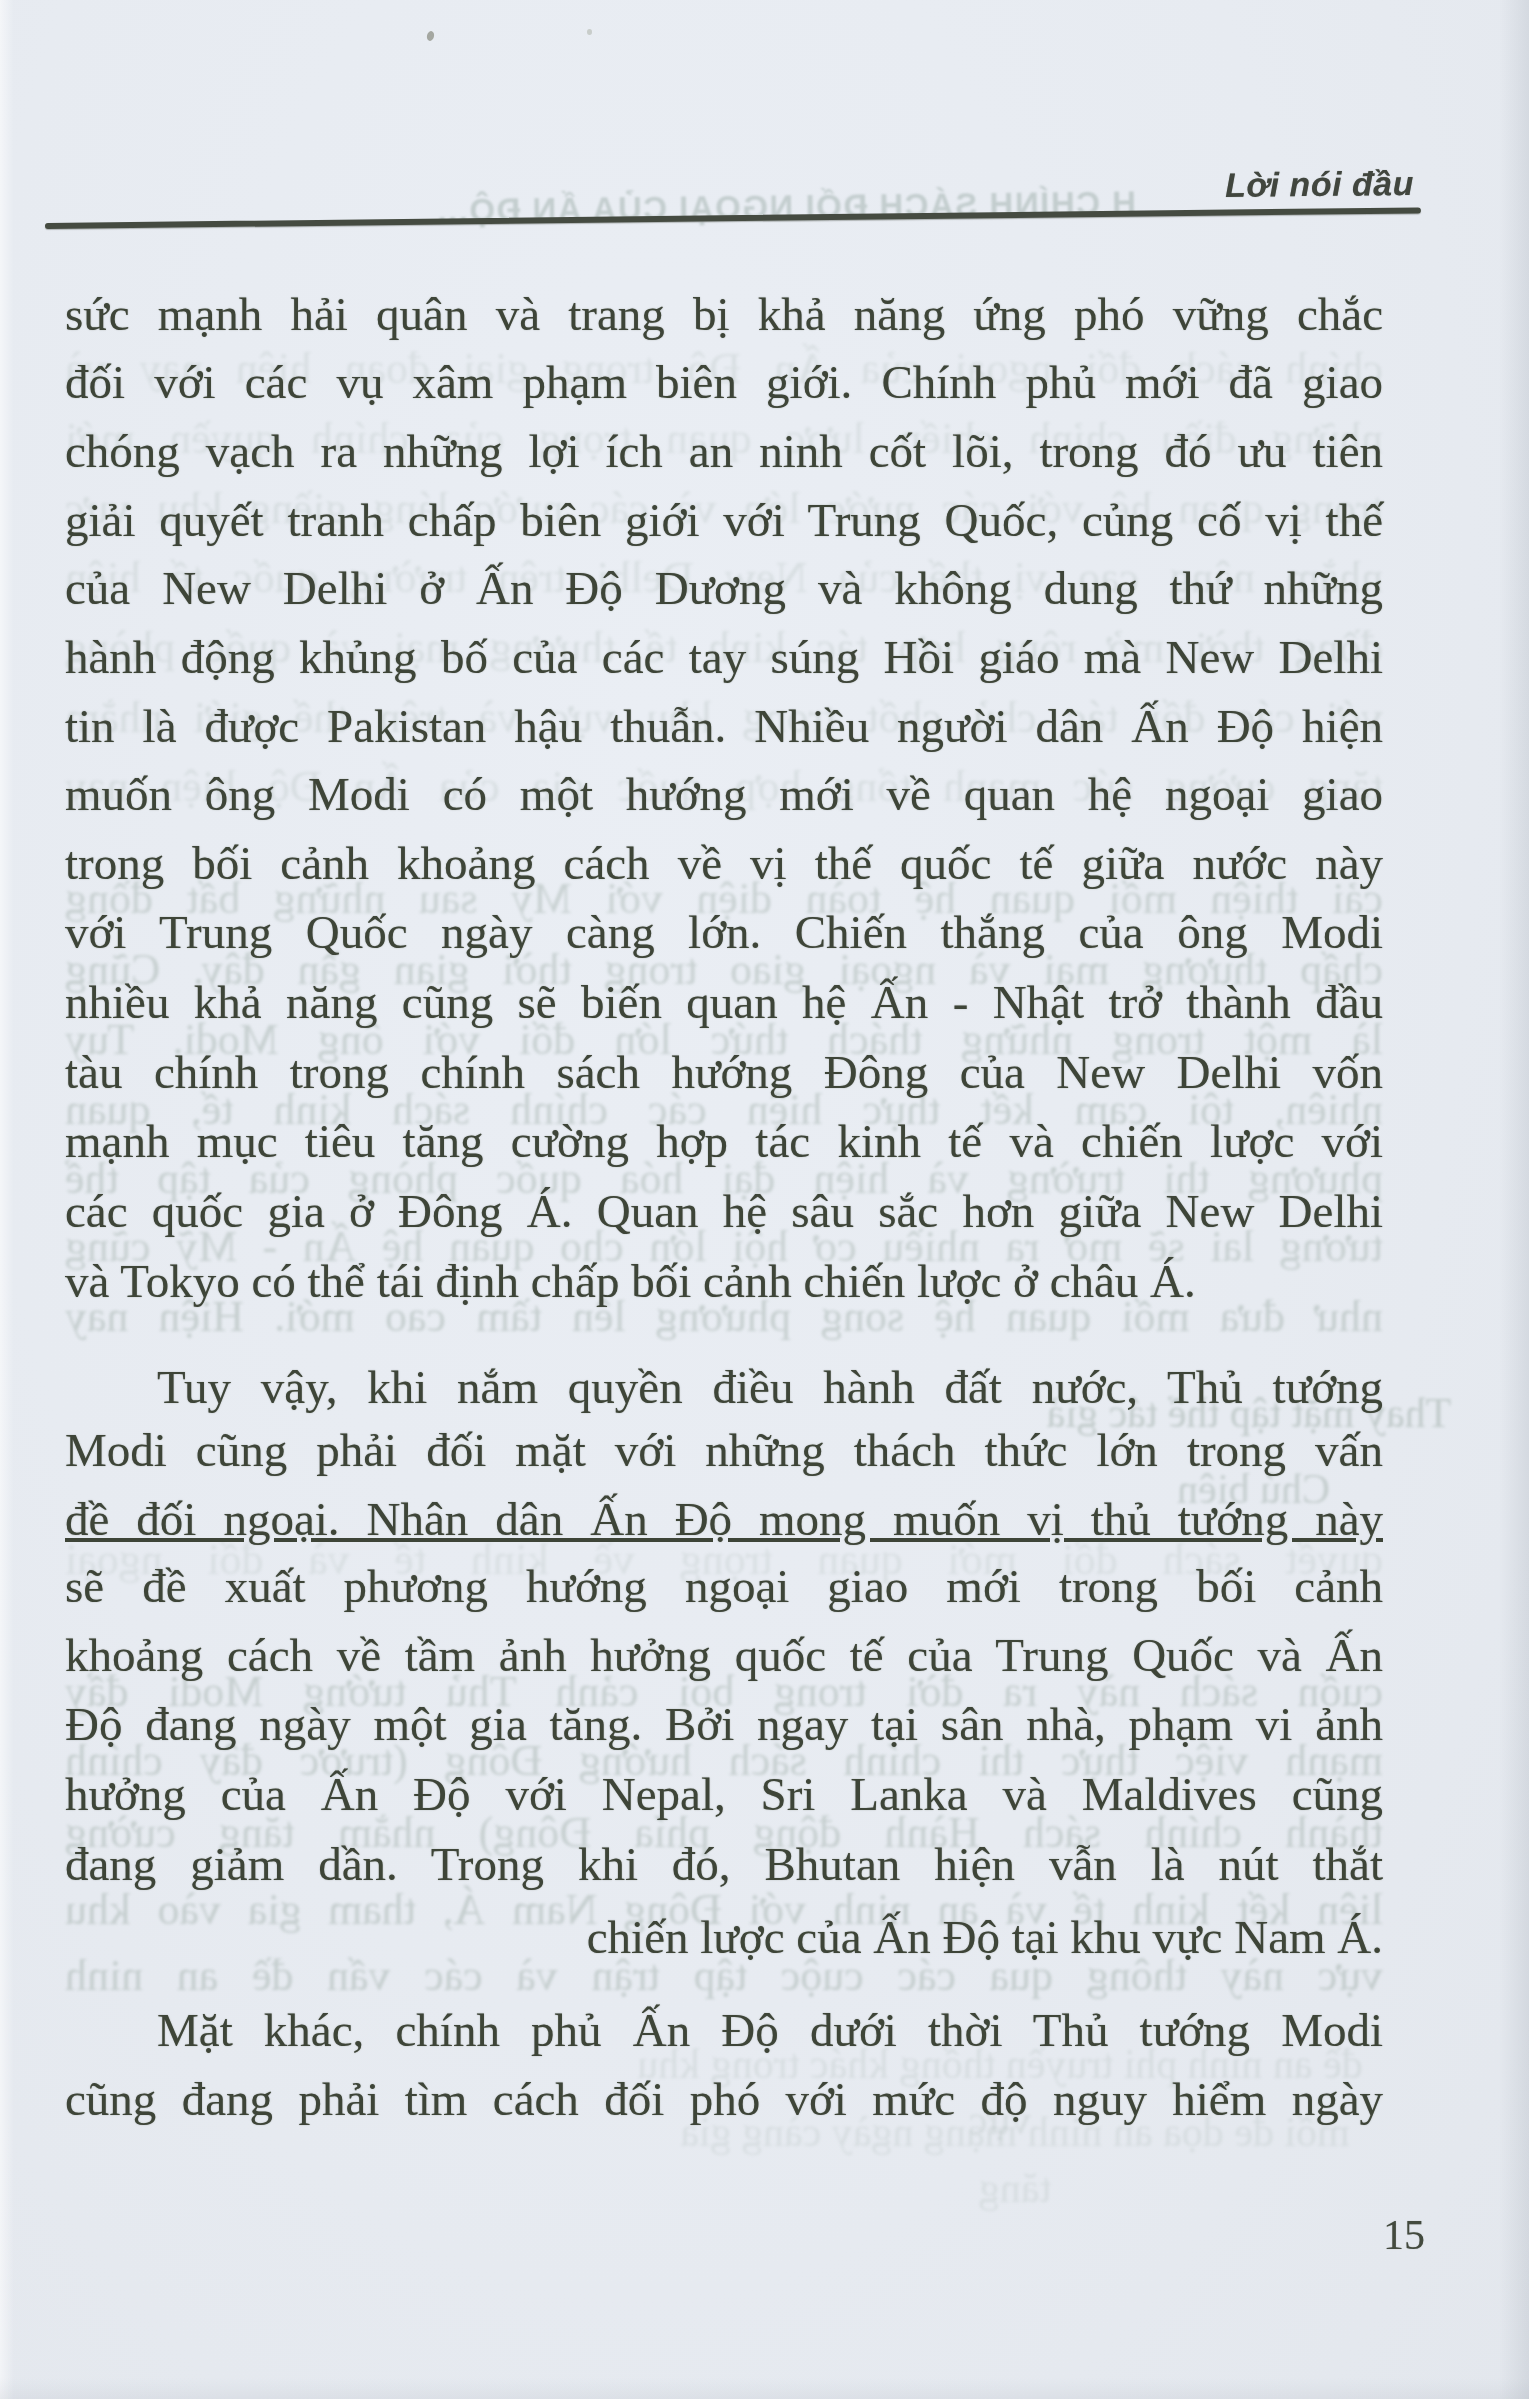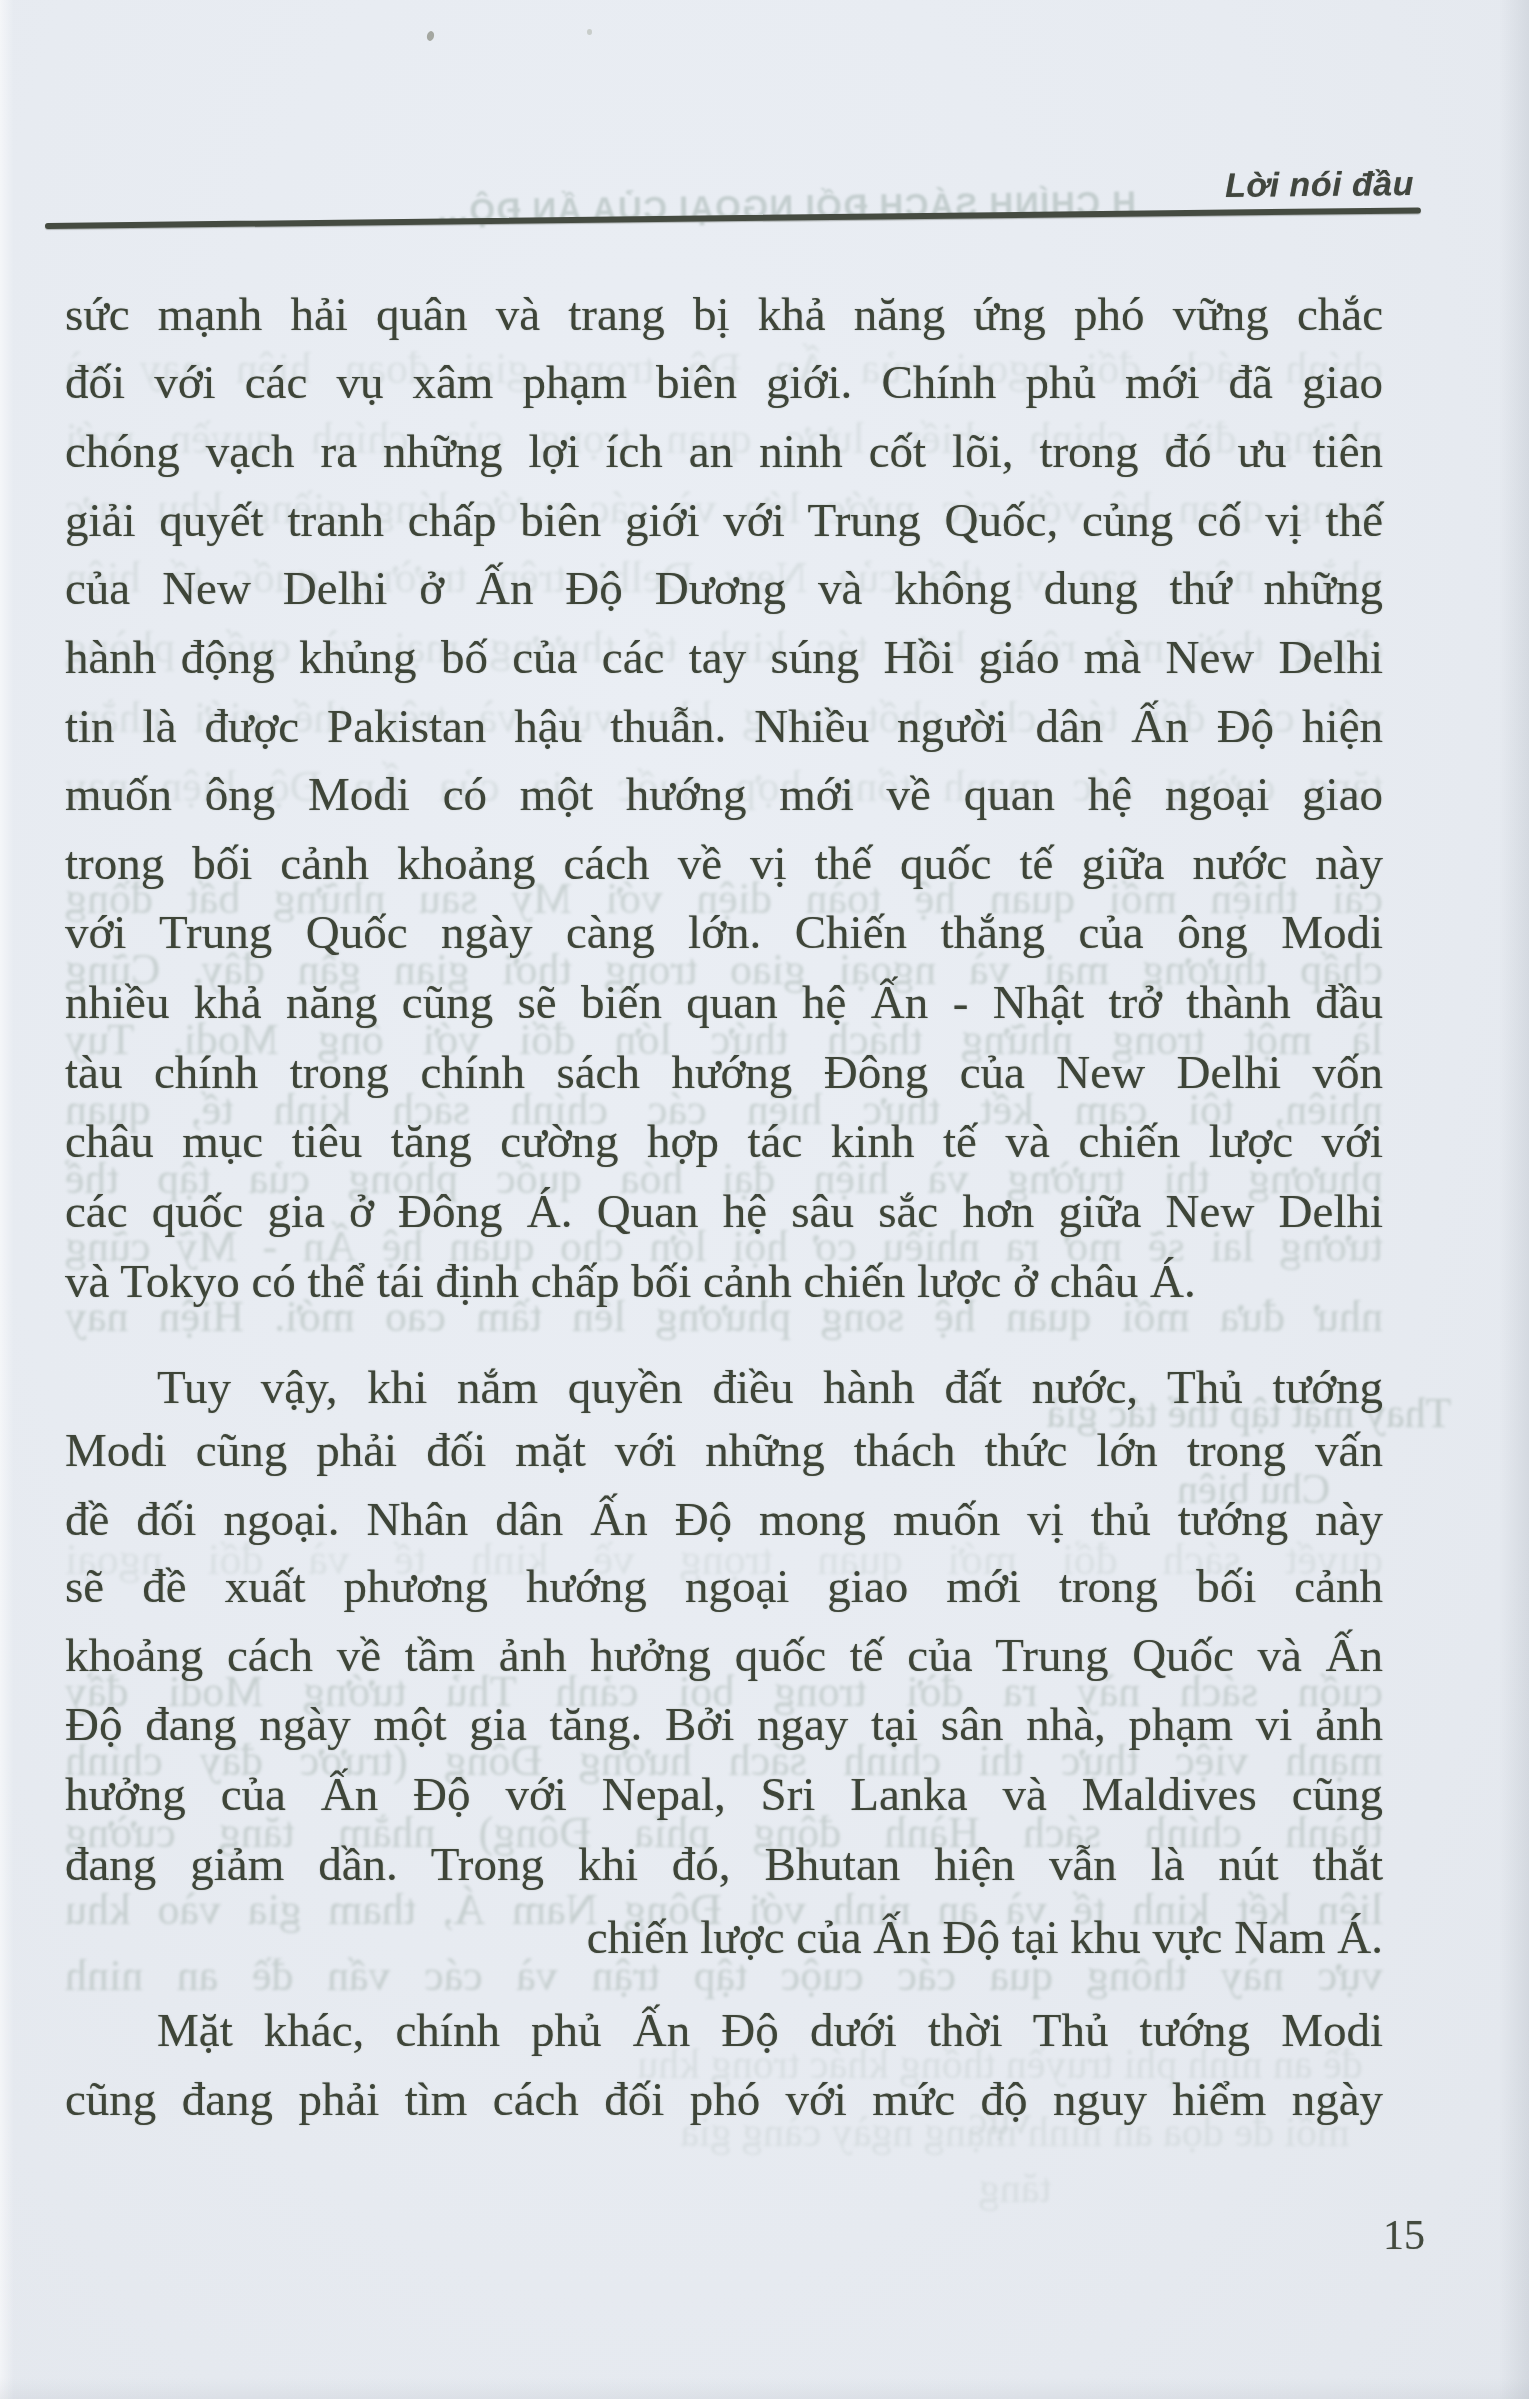--- a/index.html
+++ b/index.html
@@ -121,26 +121,26 @@
       <div class="line j" style="top: 421px;">chóng vạch ra những lợi ích an ninh cốt lõi, trong đó ưu tiên</div>
       <div class="line j" style="top: 490px;">giải quyết tranh chấp biên giới với Trung Quốc, củng cố vị thế</div>
       <div class="line j" style="top: 558px;">của New Delhi ở Ấn Độ Dương và không dung thứ những</div>
       <div class="line j" style="top: 627px;">hành động khủng bố của các tay súng Hồi giáo mà New Delhi</div>
       <div class="line j" style="top: 696px;">tin là được Pakistan hậu thuẫn. Nhiều người dân Ấn Độ hiện</div>
       <div class="line j" style="top: 764px;">muốn ông Modi có một hướng mới về quan hệ ngoại giao</div>
       <div class="line j" style="top: 833px;">trong bối cảnh khoảng cách về vị thế quốc tế giữa nước này</div>
       <div class="line j" style="top: 902px;">với Trung Quốc ngày càng lớn. Chiến thắng của ông Modi</div>
       <div class="line j" style="top: 972px;">nhiều khả năng cũng sẽ biến quan hệ Ấn - Nhật trở thành đầu</div>
       <div class="line j" style="top: 1042px;">tàu chính trong chính sách hướng Đông của New Delhi vốn</div>
-      <div class="line j" style="top: 1111px;">châu mục tiêu tăng cường hợp tác kinh tế và chiến lược với</div>
+      <div class="line j" style="top: 1111px;">mạnh mục tiêu tăng cường hợp tác kinh tế và chiến lược với</div>
       <div class="line j" style="top: 1181px;">các quốc gia ở Đông Á. Quan hệ sâu sắc hơn giữa New Delhi</div>
       <div class="line" style="top: 1251px;">và Tokyo có thể tái định chấp bối cảnh chiến lược ở châu Á.</div>
       <div class="line j ind" style="top: 1350px; margin-top: 7px;">Tuy vậy, khi nắm quyền điều hành đất nước, Thủ tướng</div>
       <div class="line j" style="top: 1420px;">Modi cũng phải đối mặt với những thách thức lớn trong vấn</div>
-      <div class="line j" style="top: 1489px;">đề đối ngoại. Nhân dân Ấn Độ mong muốn vị thủ tướng này</div>
+      <div class="line j" style="top: 1489px; text-decoration: underline;">đề đối ngoại. Nhân dân Ấn Độ mong muốn vị thủ tướng này</div>
       <div class="line j" style="top: 1556px;">sẽ đề xuất phương hướng ngoại giao mới trong bối cảnh</div>
       <div class="line j" style="top: 1625px;">khoảng cách về tầm ảnh hưởng quốc tế của Trung Quốc và Ấn</div>
       <div class="line j" style="top: 1694px;">Độ đang ngày một gia tăng. Bởi ngay tại sân nhà, phạm vi ảnh</div>
       <div class="line j" style="top: 1764px;">hưởng của Ấn Độ với Nepal, Sri Lanka và Maldives cũng</div>
       <div class="line j" style="top: 1834px;">đang giảm dần. Trong khi đó, Bhutan hiện vẫn là nút thắt</div>
       <div class="line" style="top: 1907px; text-align: right;">chiến lược của Ấn Độ tại khu vực Nam Á.</div>
       <div class="line j ind" style="top: 2000px;">Mặt khác, chính phủ Ấn Độ dưới thời Thủ tướng Modi</div>
       <div class="line j" style="top: 2069px;">cũng đang phải tìm cách đối phó với mức độ nguy hiểm ngày</div>
     </div>
 

